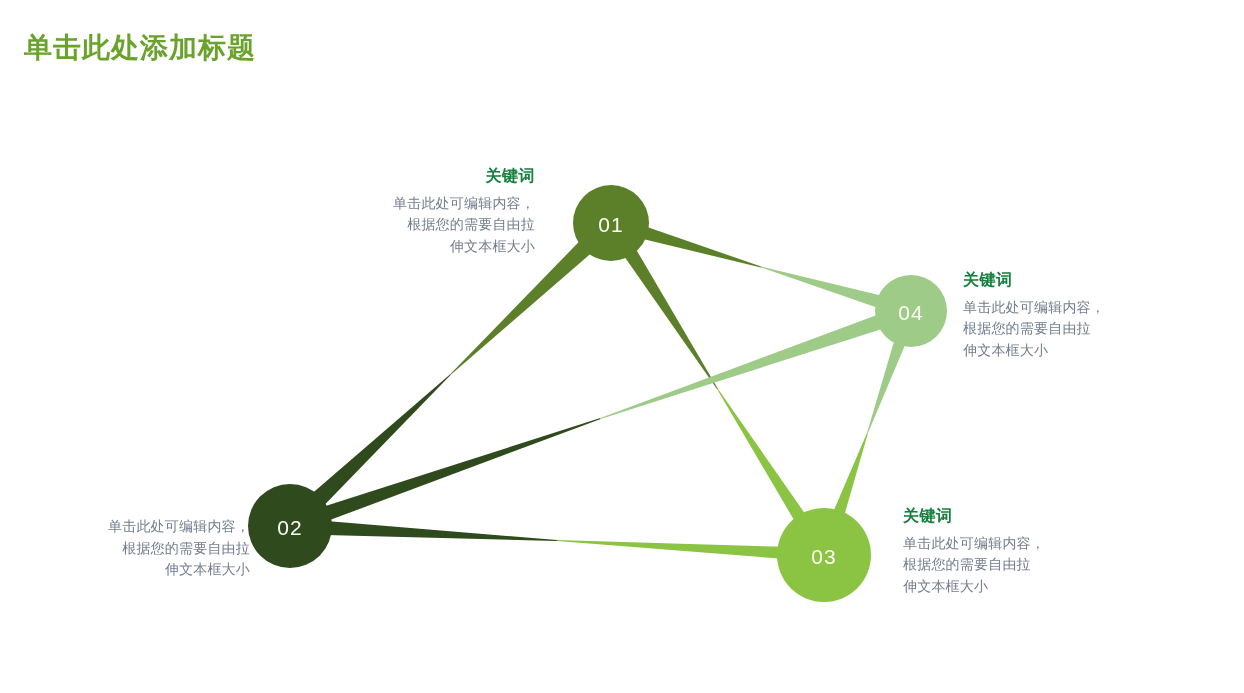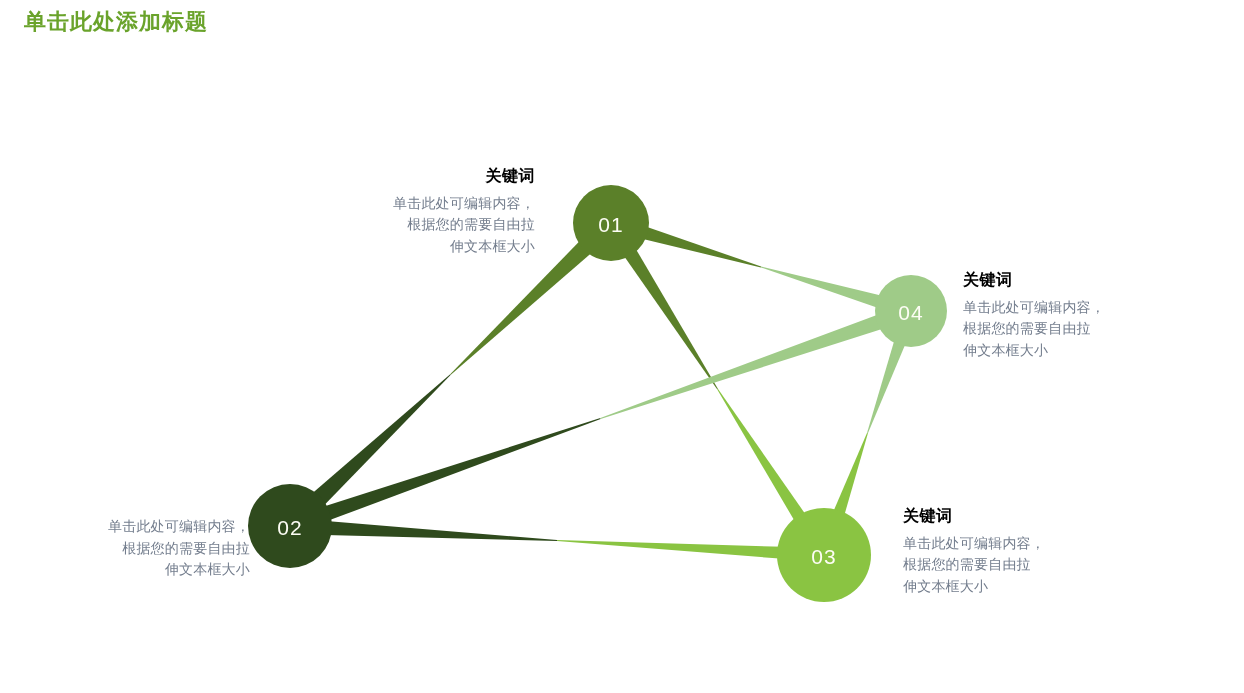--- a/index.html
+++ b/index.html
@@ -13,22 +13,22 @@
     position: relative;
     overflow: hidden;
     font-family: "Liberation Sans", "DejaVu Sans", sans-serif;
     -webkit-font-smoothing: antialiased;
   }
 
   
   #slide-title {
     position: absolute;
     left: 24px;
-    top: 9px;
-    font-size: 22px;
+    top: 31px;
+    font-size: 28px;
     font-weight: bold;
     letter-spacing: 1px;
     color: #6aa32b;
     white-space: nowrap;
     line-height: 1.2;
   }
 
   
   #diagram-canvas {
     position: absolute;
@@ -56,21 +56,21 @@
   }
 
   
   .text-block {
     position: absolute;
     width: 230px;
   }
   .tb-heading {
     font-size: 16px;
     font-weight: bold;
-    color: #000000;
+    color: #15803d;
     line-height: 1.3;
     margin-bottom: 6px;
     letter-spacing: 0.5px;
   }
   .tb-body {
     font-size: 14px;
     color: #737d8d;
     line-height: 1.55;
     letter-spacing: 0.2px;
   }

